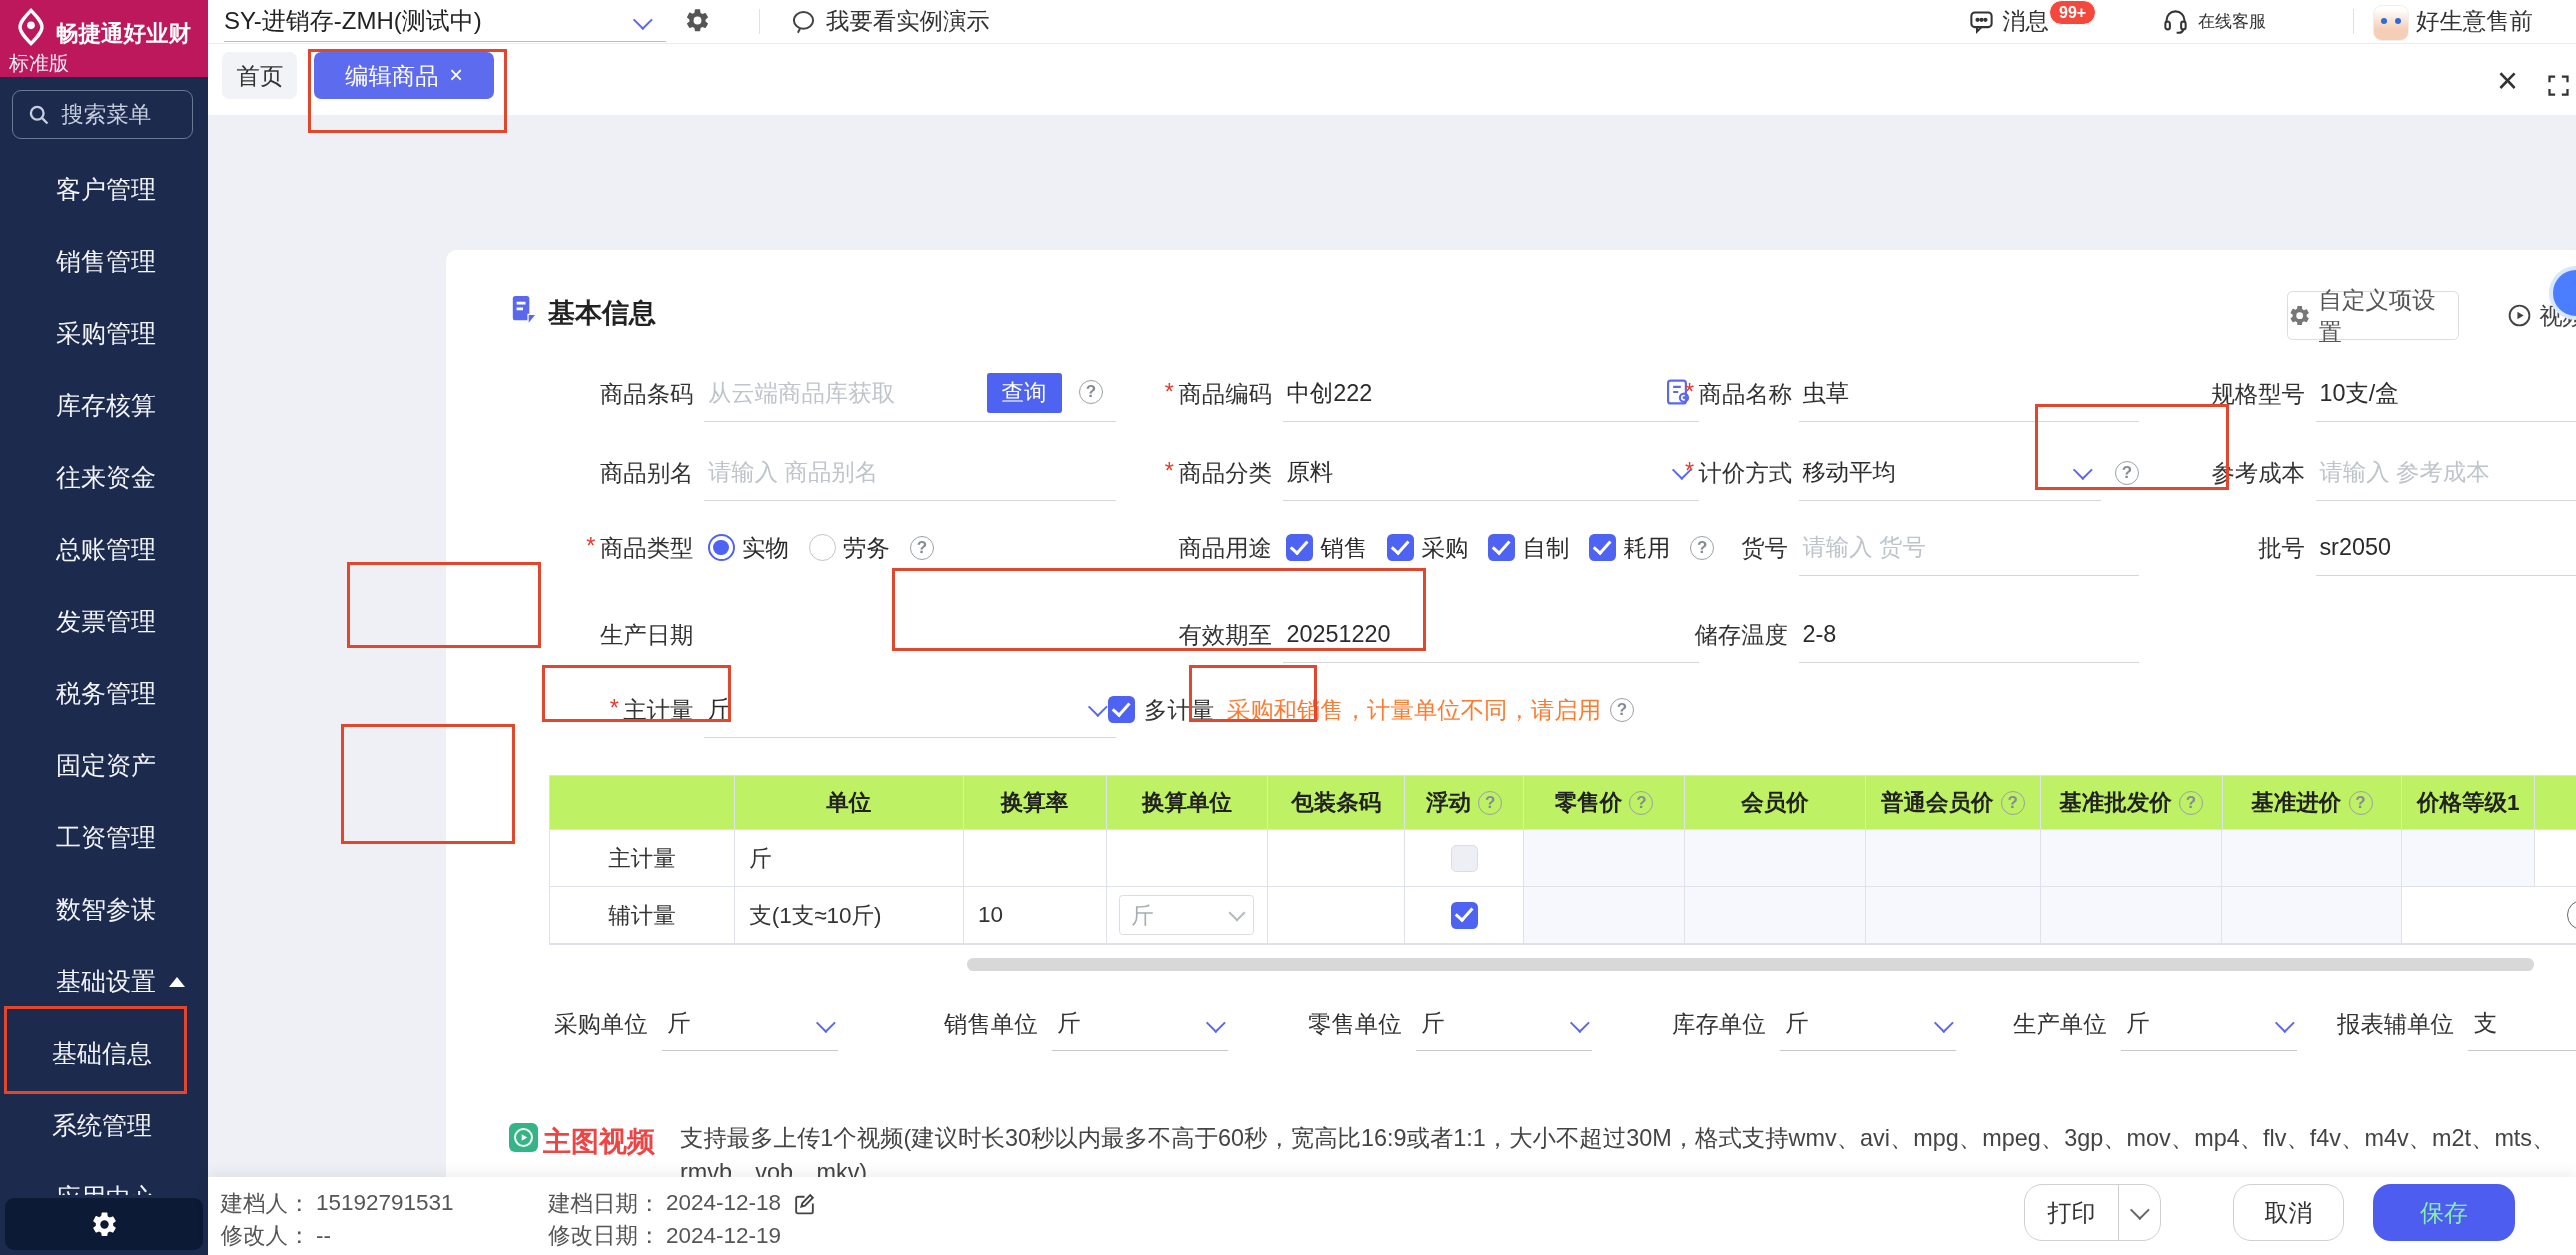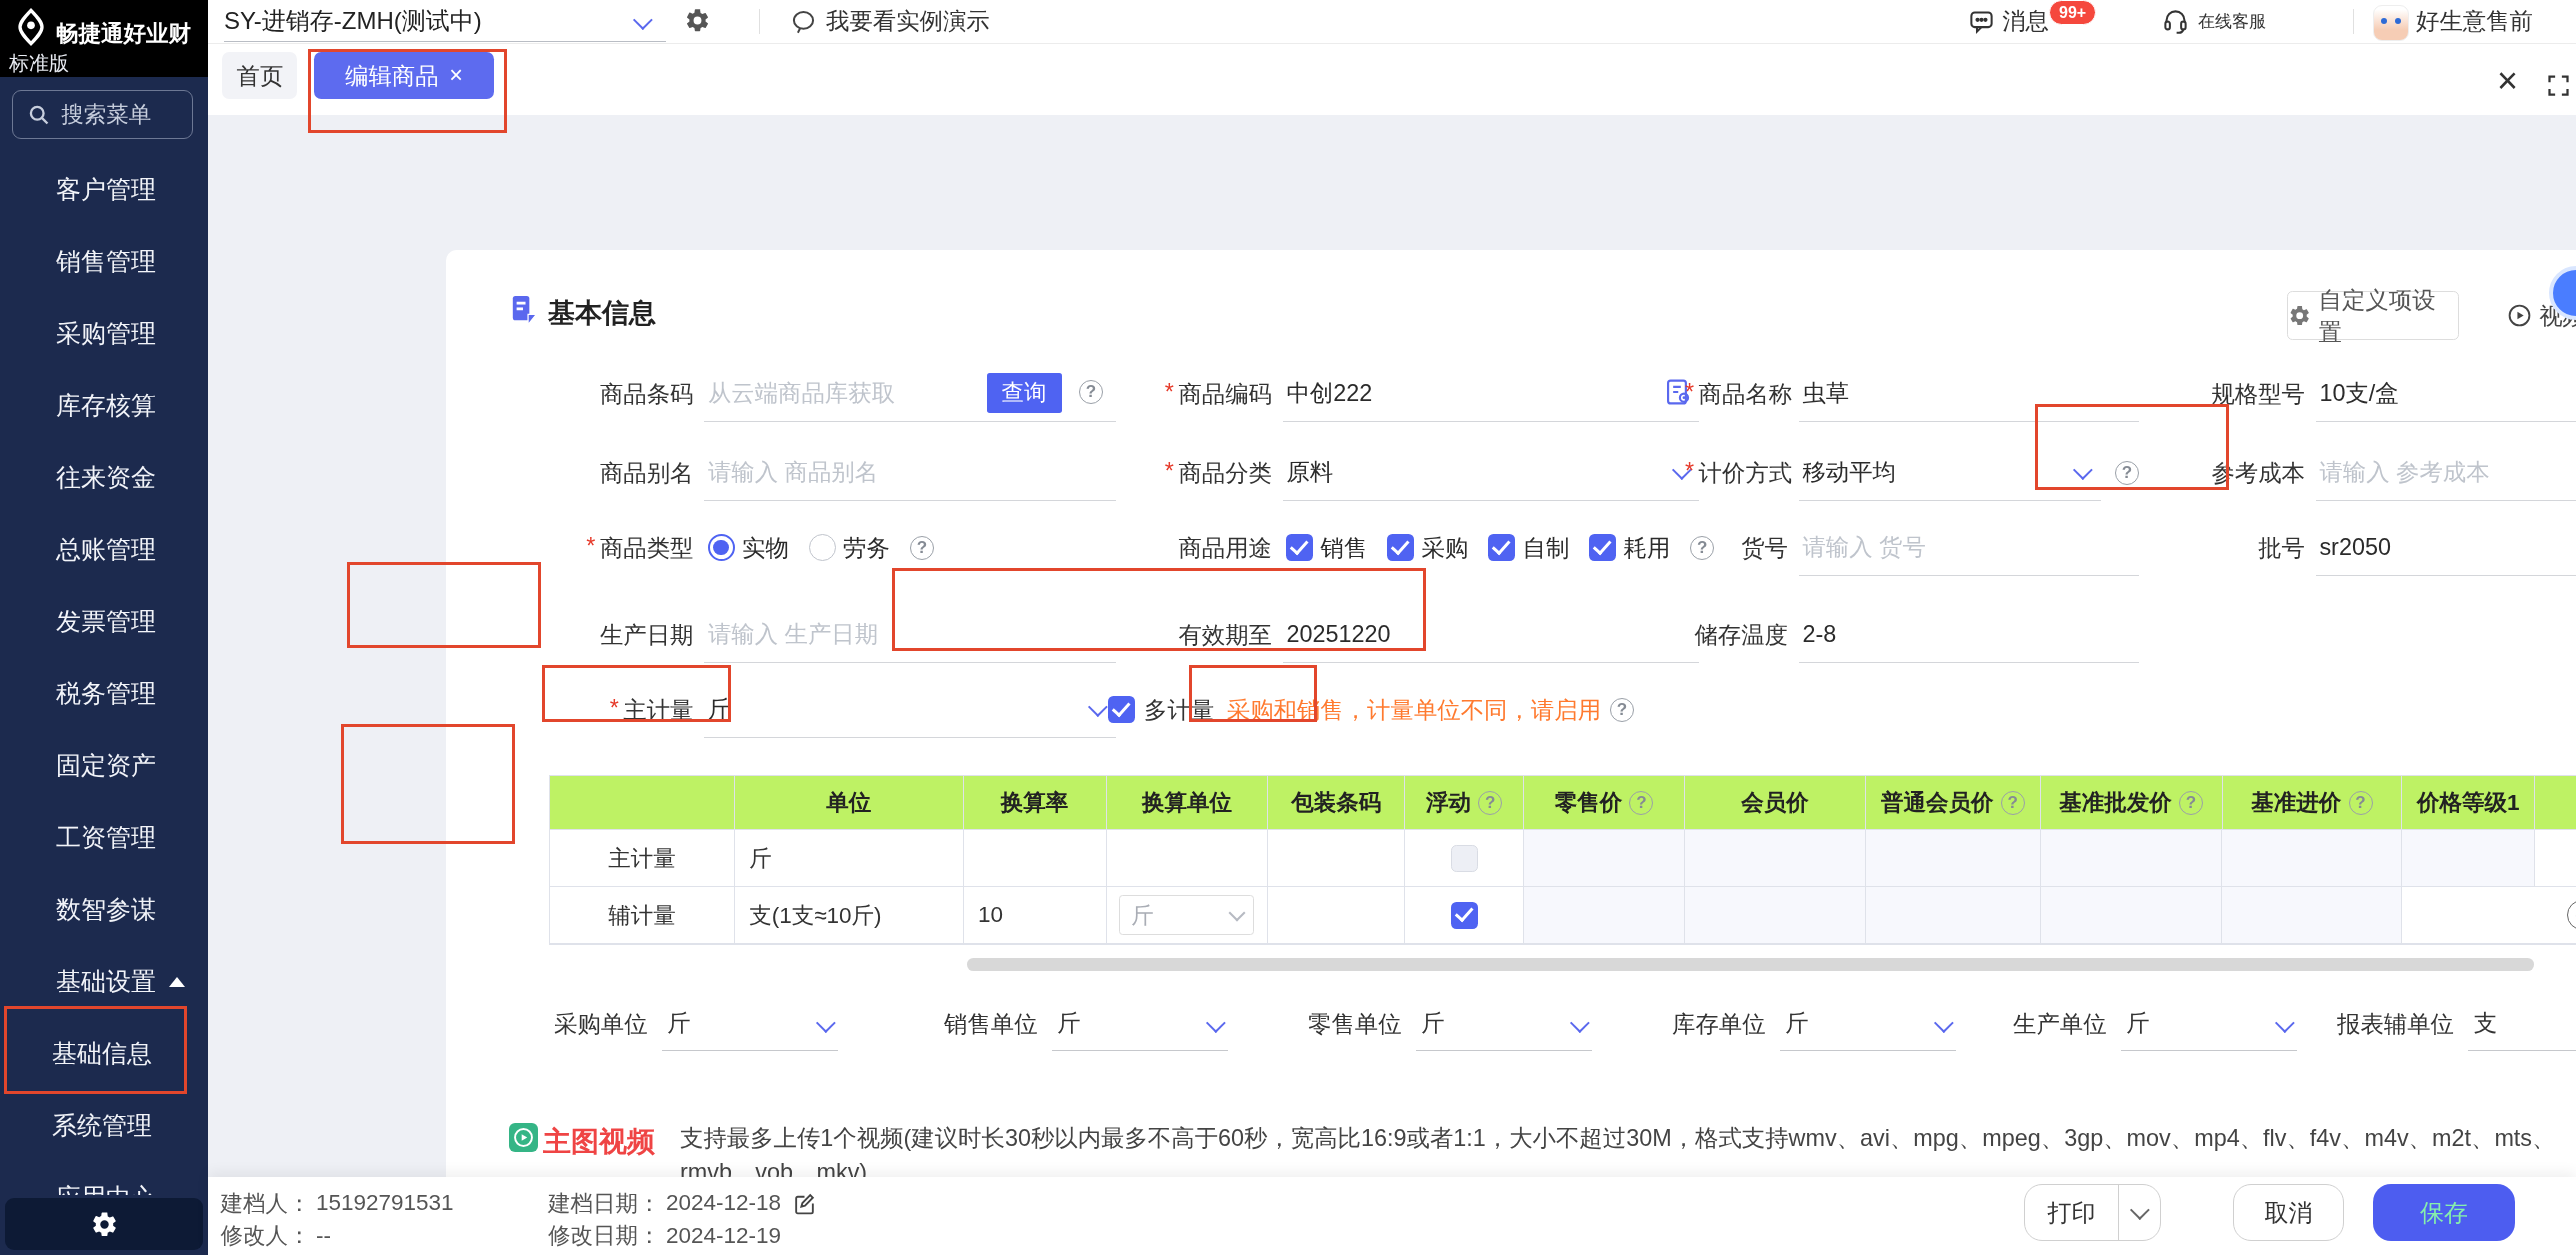--- a/index.html
+++ b/index.html
@@ -3,21 +3,21 @@
 <meta charset="utf-8">
 <style>
   html,body{margin:0;padding:0;}
   body{
     width:2576px;height:1256px;position:relative;overflow:hidden;
     background:#eef0f5;font-family:"Liberation Sans","DejaVu Sans",sans-serif;
     color:#333;-webkit-font-smoothing:antialiased;
   }
   
   .sidebar{position:absolute;left:0;top:0;width:208px;height:1256px;background:#1c2a4e;z-index:5;}
-  .sb-head{position:absolute;left:0;top:0;width:208px;height:77px;background:#000000;}
+  .sb-head{position:absolute;left:0;top:0;width:208px;height:77px;background:#be185d;}
   .sb-logo{position:absolute;left:10.8px;top:7.2px;width:40px;height:40px;}
   .sb-brand{position:absolute;left:56px;top:18px;font-size:22.5px;font-weight:bold;color:#fff;white-space:nowrap;}
   .sb-edition{position:absolute;left:9px;top:50px;font-size:20px;color:#e8ebf2;}
   .sb-search{position:absolute;left:11.7px;top:90px;width:181px;height:49px;border:1.8px solid #6d7894;border-radius:9px;display:flex;align-items:center;gap:10.8px;padding-left:14.4px;box-sizing:border-box;color:#c7cedd;font-size:22.5px;}
   .sb-menu{position:absolute;left:0;top:153px;width:208px;height:1042px;overflow:hidden;}
   .sb-item{height:72px;line-height:72px;padding-left:56px;font-size:25px;color:#f2f4f9;cursor:pointer;position:relative;white-space:nowrap;}
   .sb-item.sub{padding-left:52px;}
   .tri-up{position:absolute;right:23.4px;top:32px;width:0;height:0;border-left:8px solid transparent;border-right:8px solid transparent;border-bottom:10px solid #fff;}
   .sb-foot{position:absolute;left:5.4px;right:5.4px;top:1198px;height:52px;background:#0d1a35;border-radius:9px;display:flex;align-items:center;justify-content:center;}
   
@@ -395,23 +395,20 @@
       <span class="flab">批号</span>
       <span class="ctl">
         <span>sr2050</span>
       </span>
     </div>
   </div>
 
   <div class="frow r4">
     <div class="field f-c1">
       <span class="flab">生产日期</span>
-      <span class="ctl">
-        <span class="ph">请输入 生产日期</span>
-      </span>
     </div>
     <div class="field f-c2">
       <span class="flab">有效期至</span>
       <span class="ctl">
         <span>20251220</span>
       </span>
     </div>
     <div class="field f-c3">
       <span class="flab">储存温度</span>
       <span class="ctl">

